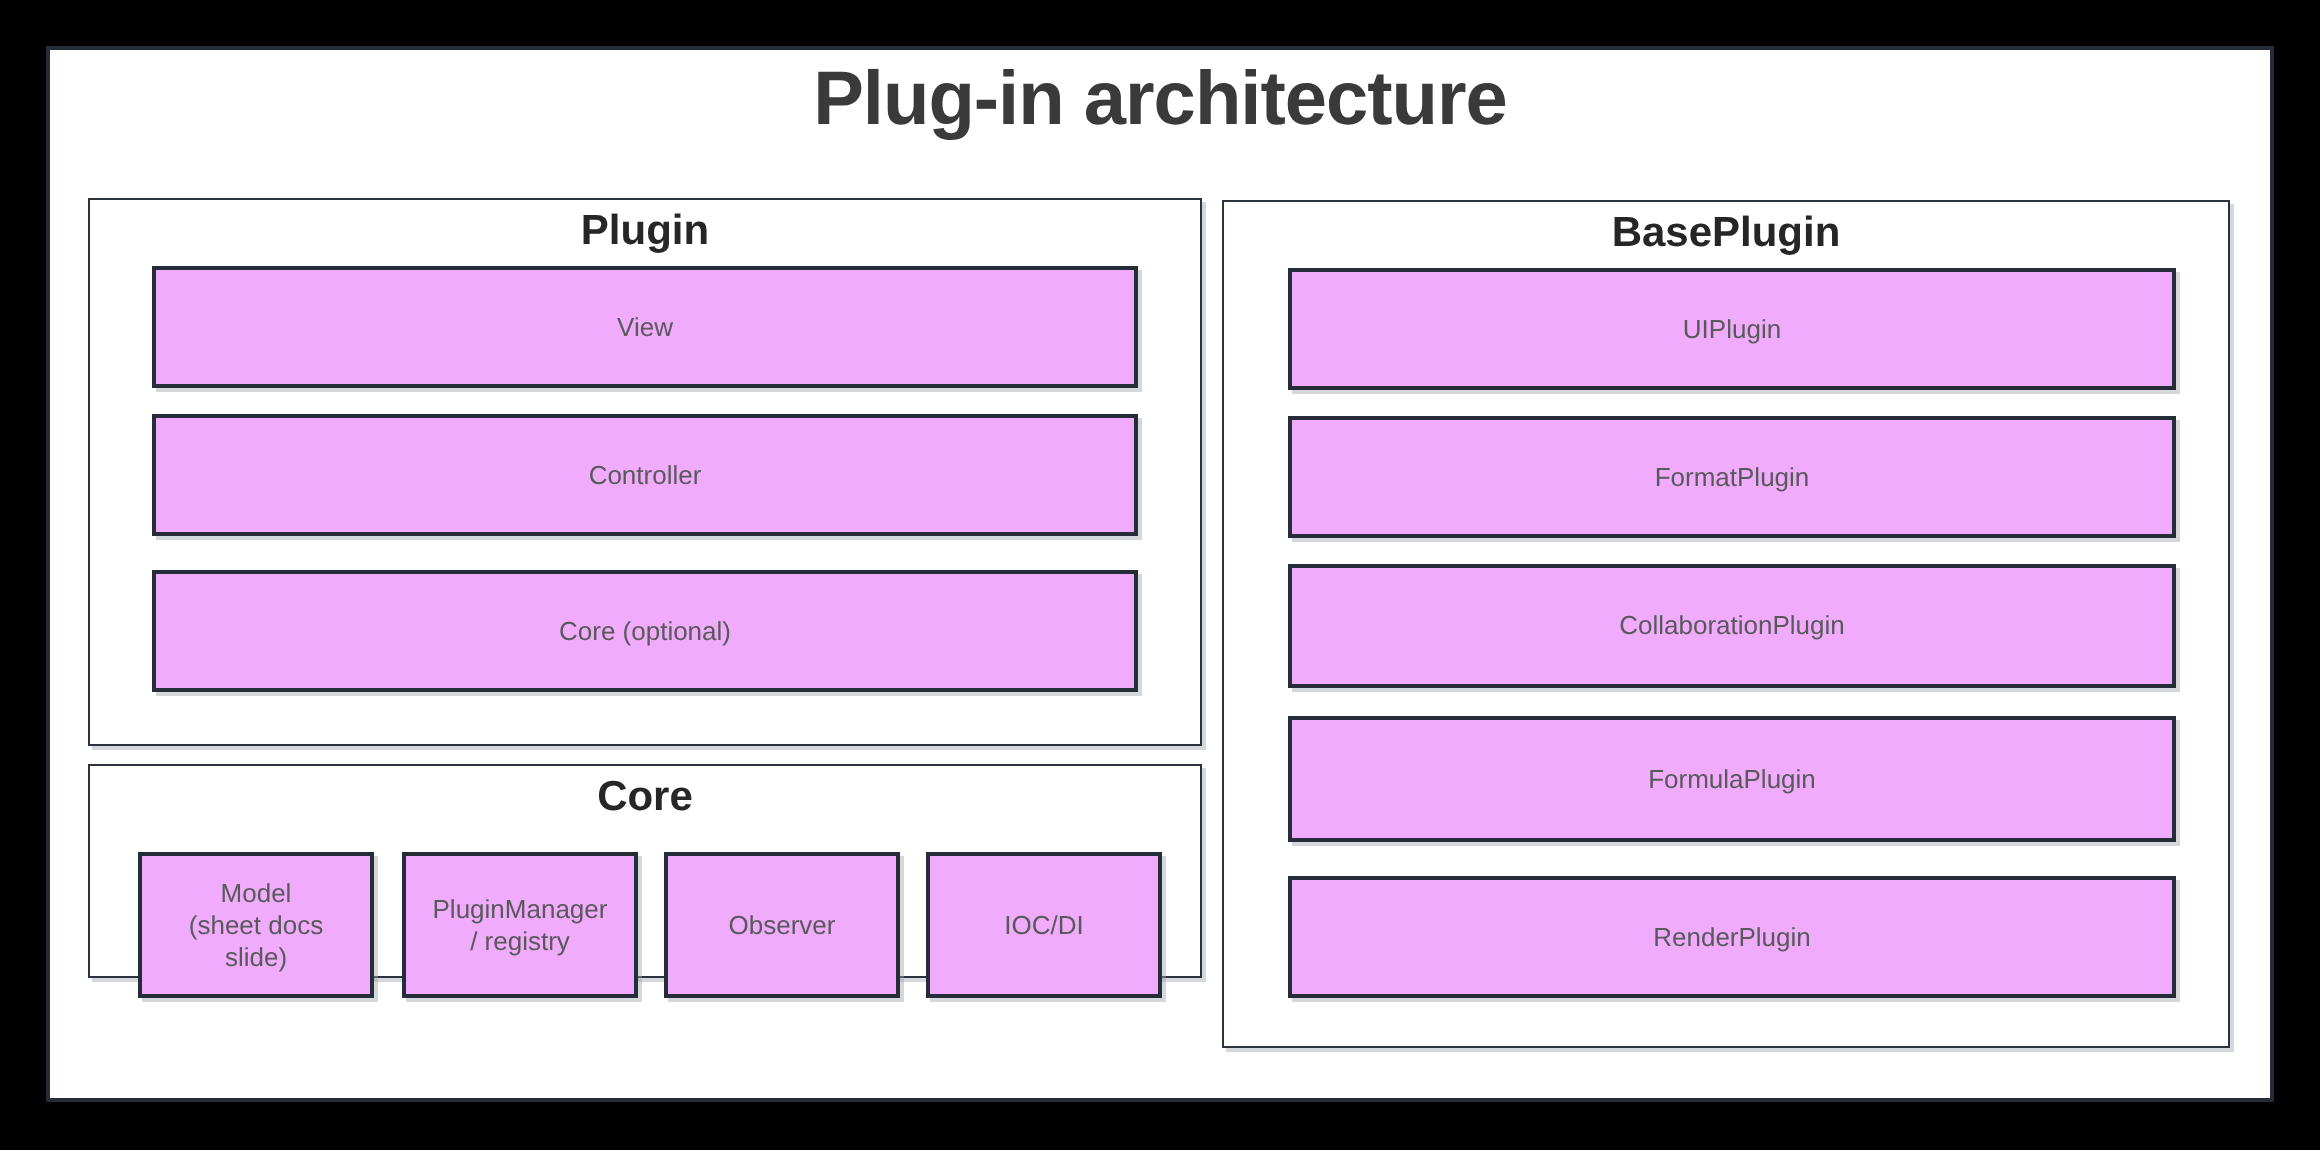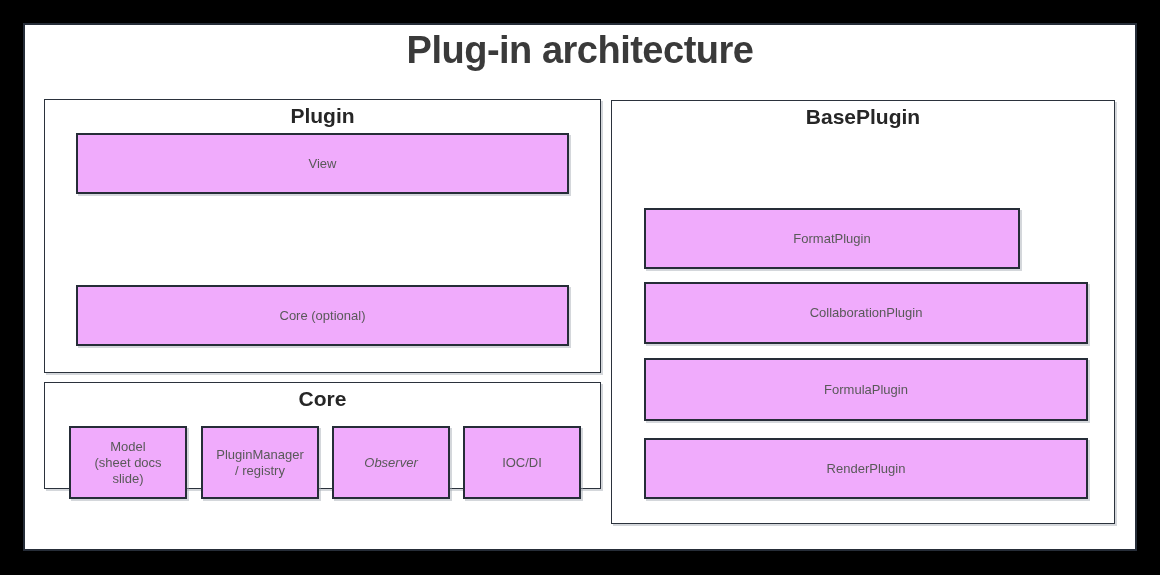--- a/index.html
+++ b/index.html
@@ -71,42 +71,45 @@
   
   .group-plugin { left: 19px; top: 74px; width: 557px; height: 274px; }
   .node-view       { left: 31px; top: 33px;  width: 493px; height: 61px; }
   .node-controller { left: 31px; top: 107px; width: 493px; height: 61px; }
   .node-model-opt  { left: 31px; top: 185px; width: 493px; height: 61px; }
 
   
   .group-core { left: 19px; top: 357px; width: 557px; height: 107px; }
   .node-core-model   { left: 24px;  top: 43px; width: 118px; height: 73px; }
   .node-core-manager { left: 156px; top: 43px; width: 118px; height: 73px; }
-  .node-core-observer{ left: 287px; top: 43px; width: 118px; height: 73px; font-style: italic; }
+  .node-core-observer{ left: 287px; top: 43px; width: 118px; height: 73px; }
   .node-core-ioc     { left: 418px; top: 43px; width: 118px; height: 73px; }
 
   
   .group-baseplugin { left: 586px; top: 75px; width: 504px; height: 424px; }
   .node-uiplugin      { left: 32px; top: 33px;  width: 444px; height: 61px; }
-  .node-formatplugin  { left: 32px; top: 107px; width: 376px; height: 61px; }
+  .node-formatplugin  { left: 32px; top: 107px; width: 444px; height: 61px; }
   .node-collabplugin  { left: 32px; top: 181px; width: 444px; height: 62px; }
   .node-formulaplugin { left: 32px; top: 257px; width: 444px; height: 63px; text-align: right; }
   .node-renderplugin  { left: 32px; top: 337px; width: 444px; height: 61px; }
 </style>
 </head>
 <body>
 
 <div class="panel">
 
   <div class="diagram-title">Plug-in architecture</div>
 
   <div class="group group-plugin">
     <div class="group-title">Plugin</div>
     <div class="node node-view">
       <span>View</span>
+    </div>
+    <div class="node node-controller">
+      <span>Controller</span>
     </div>
     <div class="node node-model-opt">
       <span>Core (optional)</span>
     </div>
   </div>
 
   <div class="group group-core">
     <div class="group-title">Core</div>
     <div class="node node-core-manager">
       <div>
@@ -124,20 +127,23 @@
     <div class="node node-core-observer">
       <span>Observer</span>
     </div>
     <div class="node node-core-ioc">
       <span>IOC/DI</span>
     </div>
   </div>
 
   <div class="group group-baseplugin">
     <div class="group-title">BasePlugin</div>
+    <div class="node node-uiplugin">
+      <span>UIPlugin</span>
+    </div>
     <div class="node node-formatplugin">
       <span>FormatPlugin</span>
     </div>
     <div class="node node-collabplugin">
       <span>CollaborationPlugin</span>
     </div>
     <div class="node node-formulaplugin">
       <span>FormulaPlugin</span>
     </div>
     <div class="node node-renderplugin">

